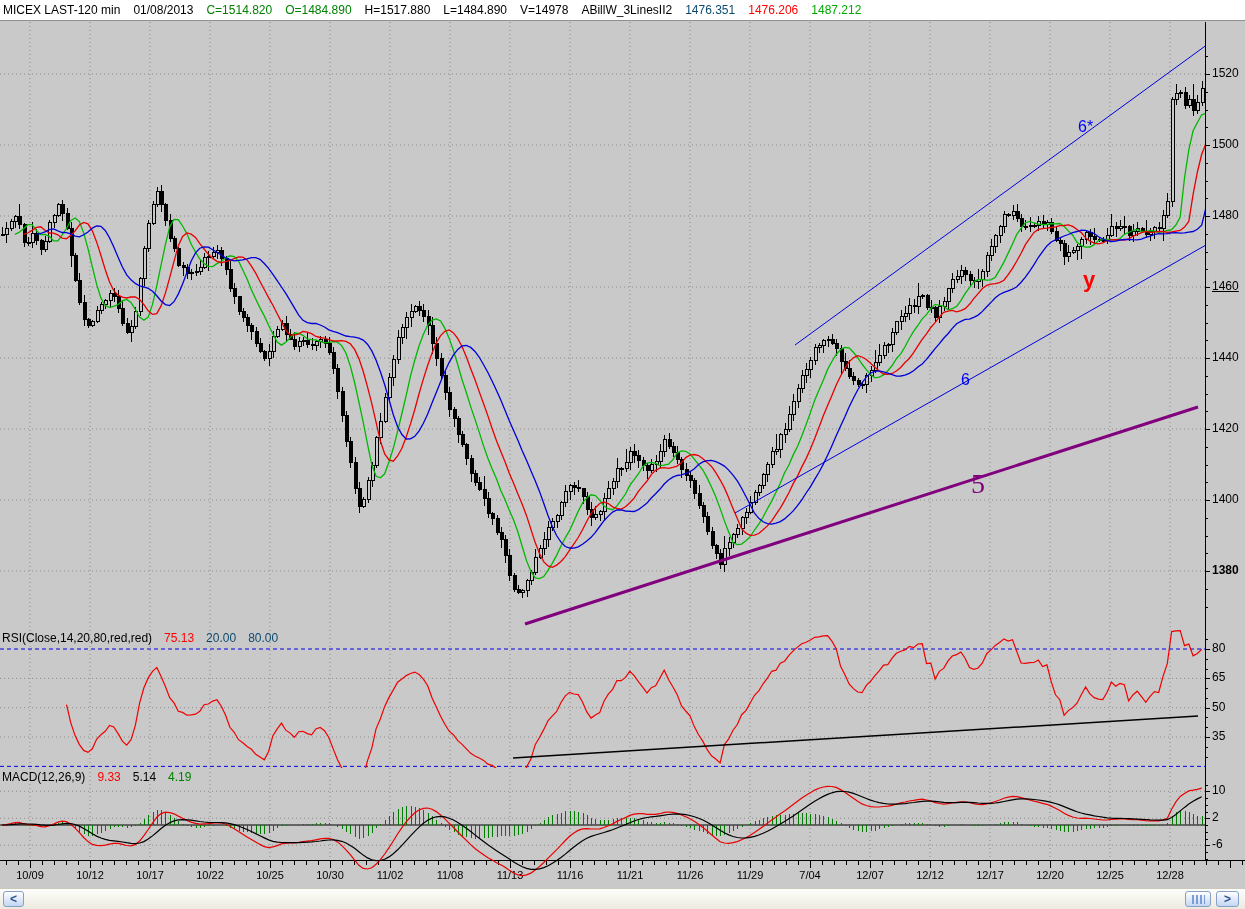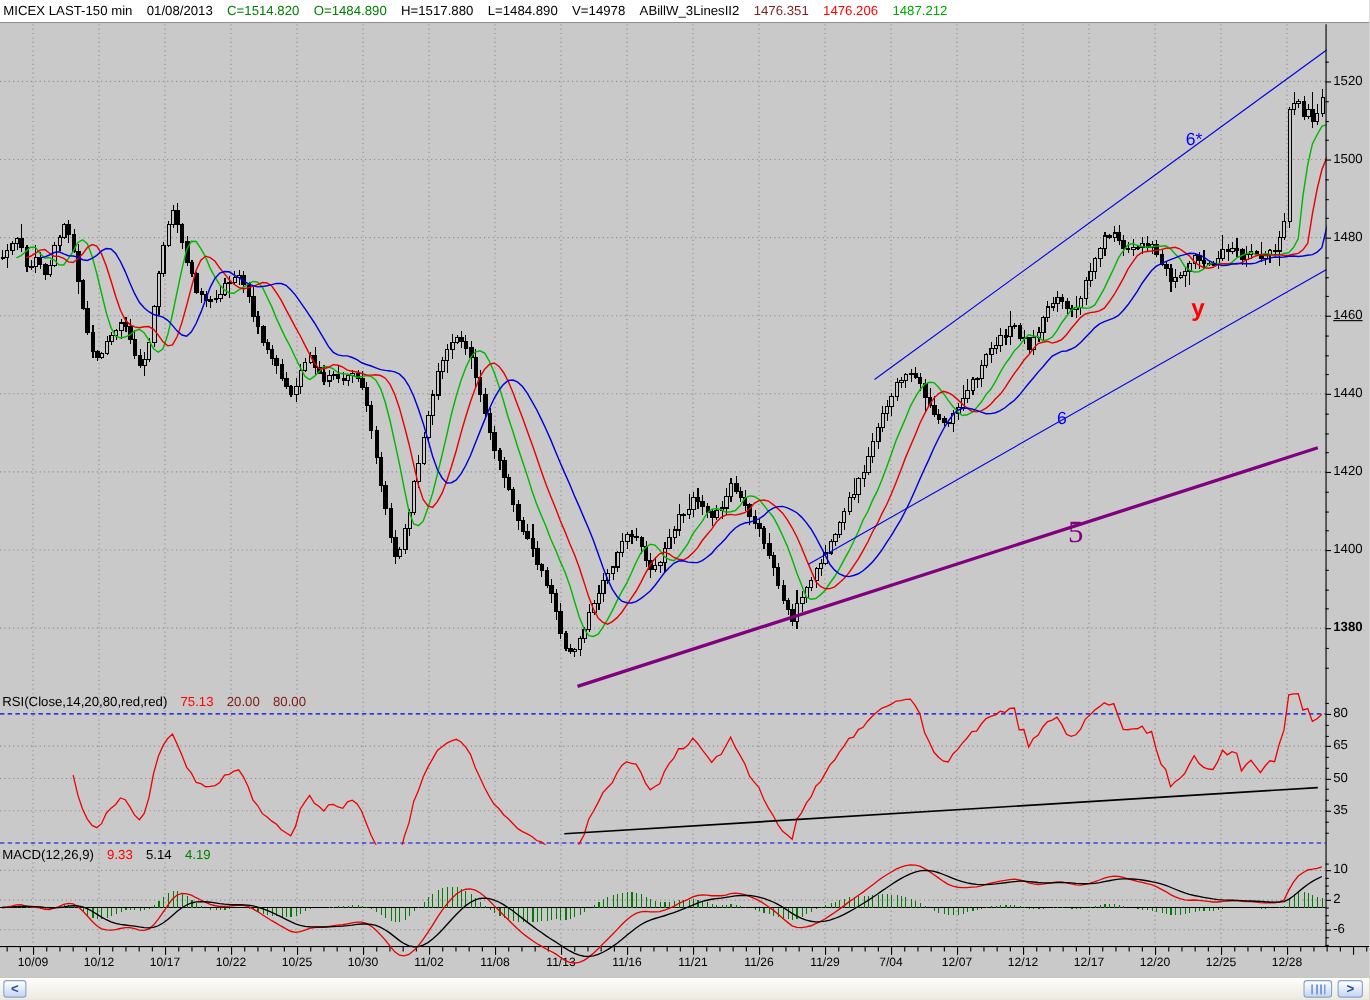--- a/index.html
+++ b/index.html
@@ -3,21 +3,21 @@
 <meta charset="utf-8">
 <style>
   html,body{margin:0;padding:0;background:#e0e0e0;}
   .screen{position:relative;width:1245px;height:909px;background:#c9c9c9;
           font-family:"Liberation Sans",sans-serif;overflow:hidden;}
   .header{position:absolute;left:0;top:0;width:1245px;height:21px;background:#ffffff;
           border-bottom:1px solid #8f8f8f;display:flex;align-items:center;gap:13px;
           padding-left:3px;box-sizing:border-box;font-size:12px;color:#000;white-space:nowrap;}
   .hd-green{color:#008000;}
   .hd-bgreen{color:#00a800;}
-  .hd-blue{color:#7f1d1d;}
+  .hd-blue{color:#0c4a6e;}
   .hd-red{color:#ff0000;}
   .panel-svg{position:absolute;left:0;}
   #price-svg{top:22px;}
   #rsi-svg{top:630px;}
   #macd-svg{top:768px;overflow:visible;z-index:3;}
   .ind-row{position:absolute;left:2px;display:flex;gap:12px;font-size:12px;color:#000;
            z-index:4;white-space:nowrap;}
   #rsi-row{top:631px;}
   #macd-row{top:770px;}
   .vaxis-line{position:absolute;left:1205px;top:22px;width:1px;height:838px;background:#000;z-index:2;}
@@ -41,21 +41,21 @@
   .chev{font-size:12px;font-weight:bold;color:#2b4f8e;line-height:1;}
   .grip{width:13px;height:9px;
         background:repeating-linear-gradient(90deg,#7b9cd4 0 2px,rgba(0,0,0,0) 2px 4px);}
 </style>
 </head>
 <body>
 
 <div class="screen">
 
   <div class="header">
-    <span>MICEX LAST-150 min</span>
+    <span>MICEX LAST-120 min</span>
     <span>01/08/2013</span>
     <span class="hd-green">C=1514.820</span>
     <span class="hd-green">O=1484.890</span>
     <span>H=1517.880</span>
     <span>L=1484.890</span>
     <span>V=14978</span>
     <span>ABillW_3LinesII2</span>
     <span class="hd-blue">1476.351</span>
     <span class="hd-red">1476.206</span>
     <span class="hd-bgreen">1487.212</span>

